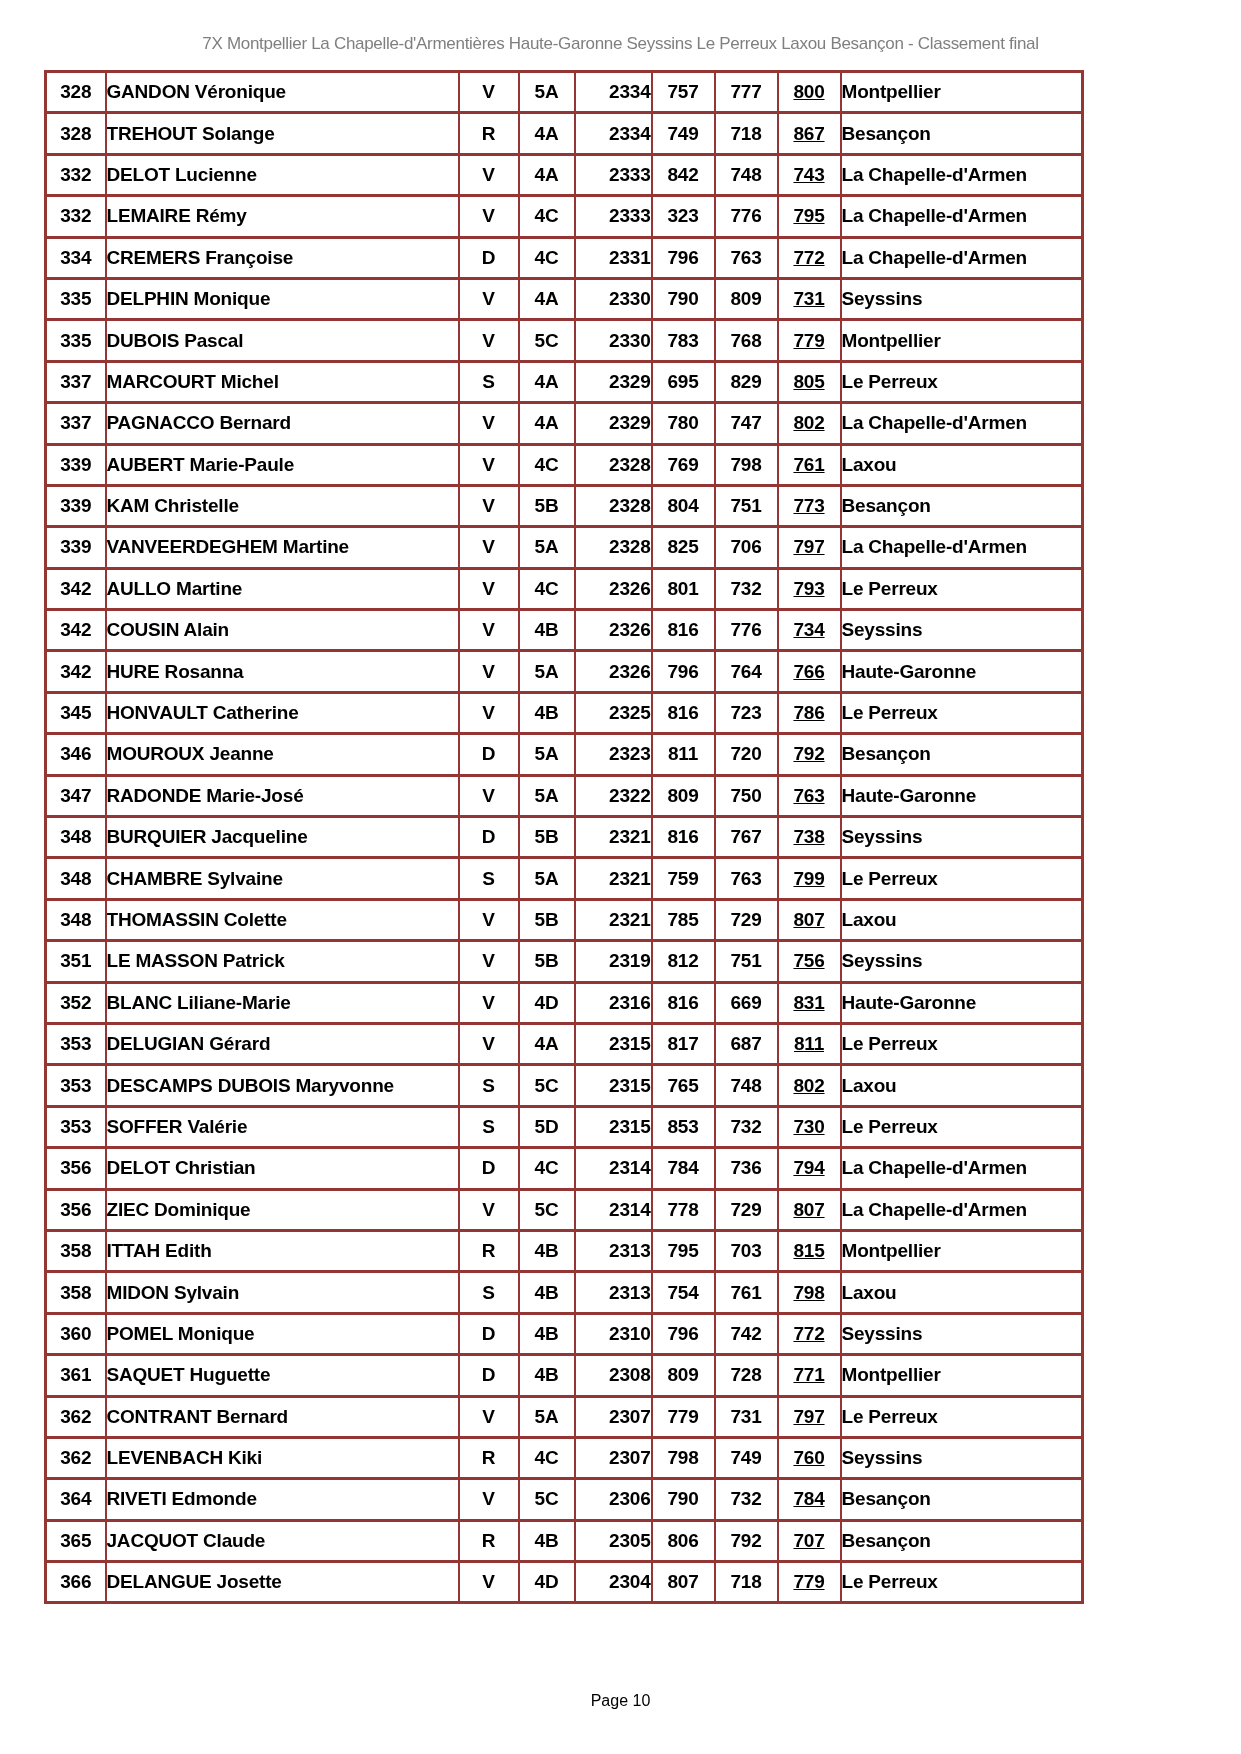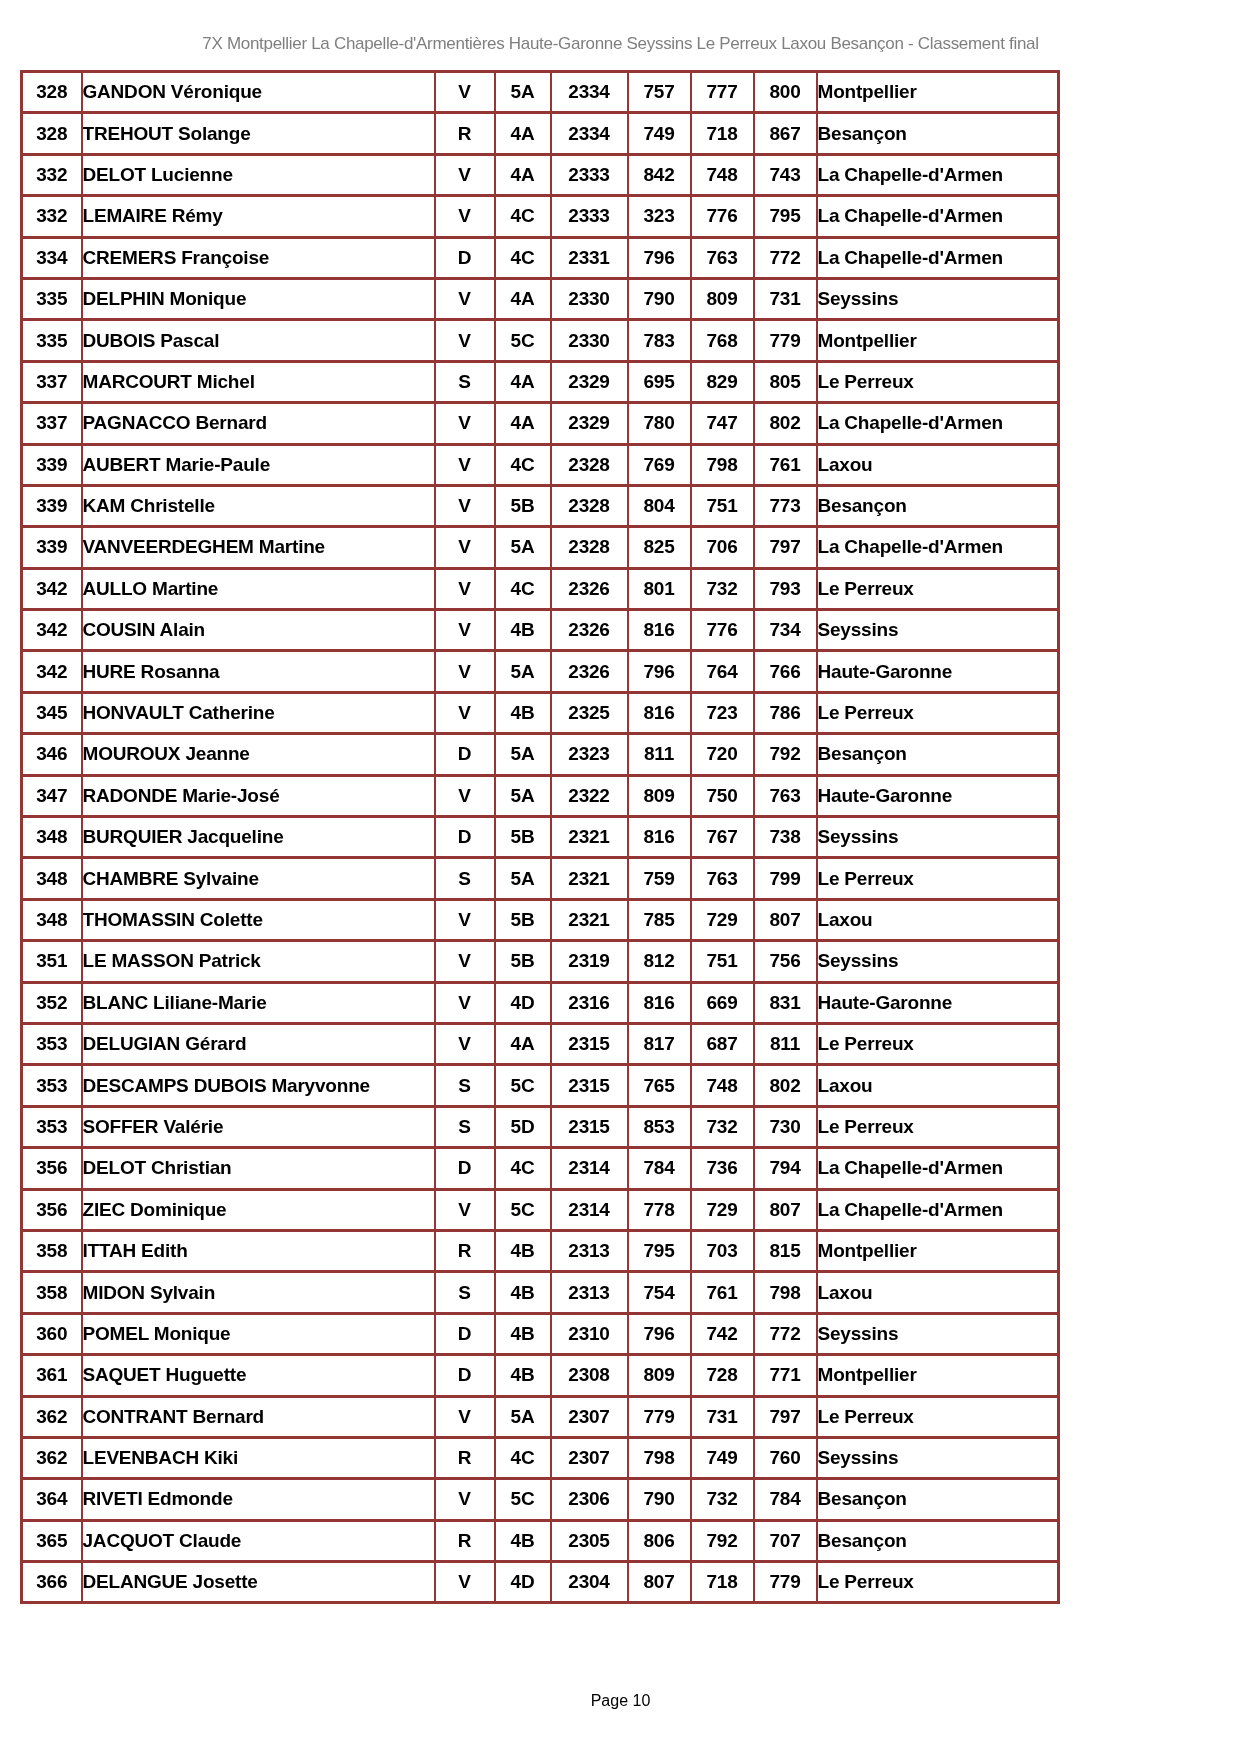--- a/index.html
+++ b/index.html
@@ -21,21 +21,21 @@
     top: 34px; left: 0;
     width: 1241px;
     text-align: center;
     color: var(--title-color);
     font-size: 17px;
     letter-spacing: -0.3px;
     white-space: nowrap;
   }
   table.results {
     position: absolute;
-    left: 20px; top: 70px;
+    left: 44px; top: 70px;
     width: 1039px;
     border-collapse: collapse;
     table-layout: fixed;
     border: 3px solid var(--border-color);
   }
   table.results td {
     border: 2px solid var(--border-color);
     border-top-width: 3px;
     border-bottom-width: 3px;
     height: 41.4px;
@@ -45,24 +45,24 @@
     letter-spacing: -0.2px;
     vertical-align: middle;
     padding: 0;
     overflow: hidden;
     white-space: nowrap;
   }
   td.col-rank     { text-align: center; }
   td.col-name     { text-align: left; padding-left: 12px; }
   td.col-category { text-align: center; }
   td.col-series   { text-align: center; }
-  td.col-total    { text-align: center; }
+  td.col-total    { text-align: right; }
   td.col-round1   { text-align: center; }
   td.col-round2   { text-align: center; }
-  td.col-round3   { text-align: center; }
+  td.col-round3   { text-align: center; text-decoration: underline; }
   td.col-city     { text-align: left; padding-left: 12px; margin-left: 40px; }
   .doc-footer {
     position: absolute;
     top: 1692px; left: 0;
     width: 1241px;
     text-align: center;
     color: var(--text-color);
     font-size: 16px;
   }
 </style>

